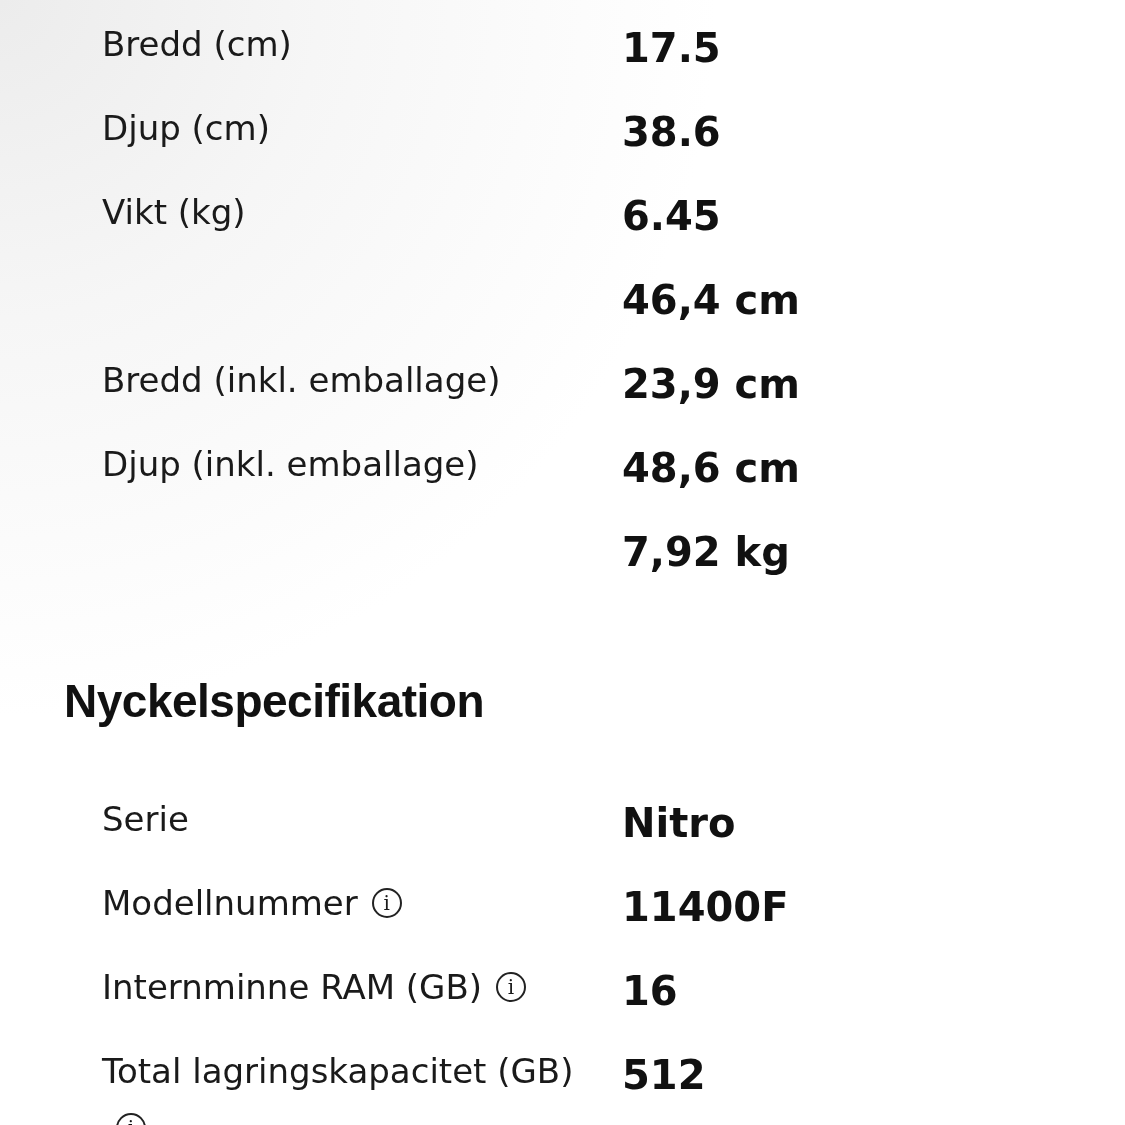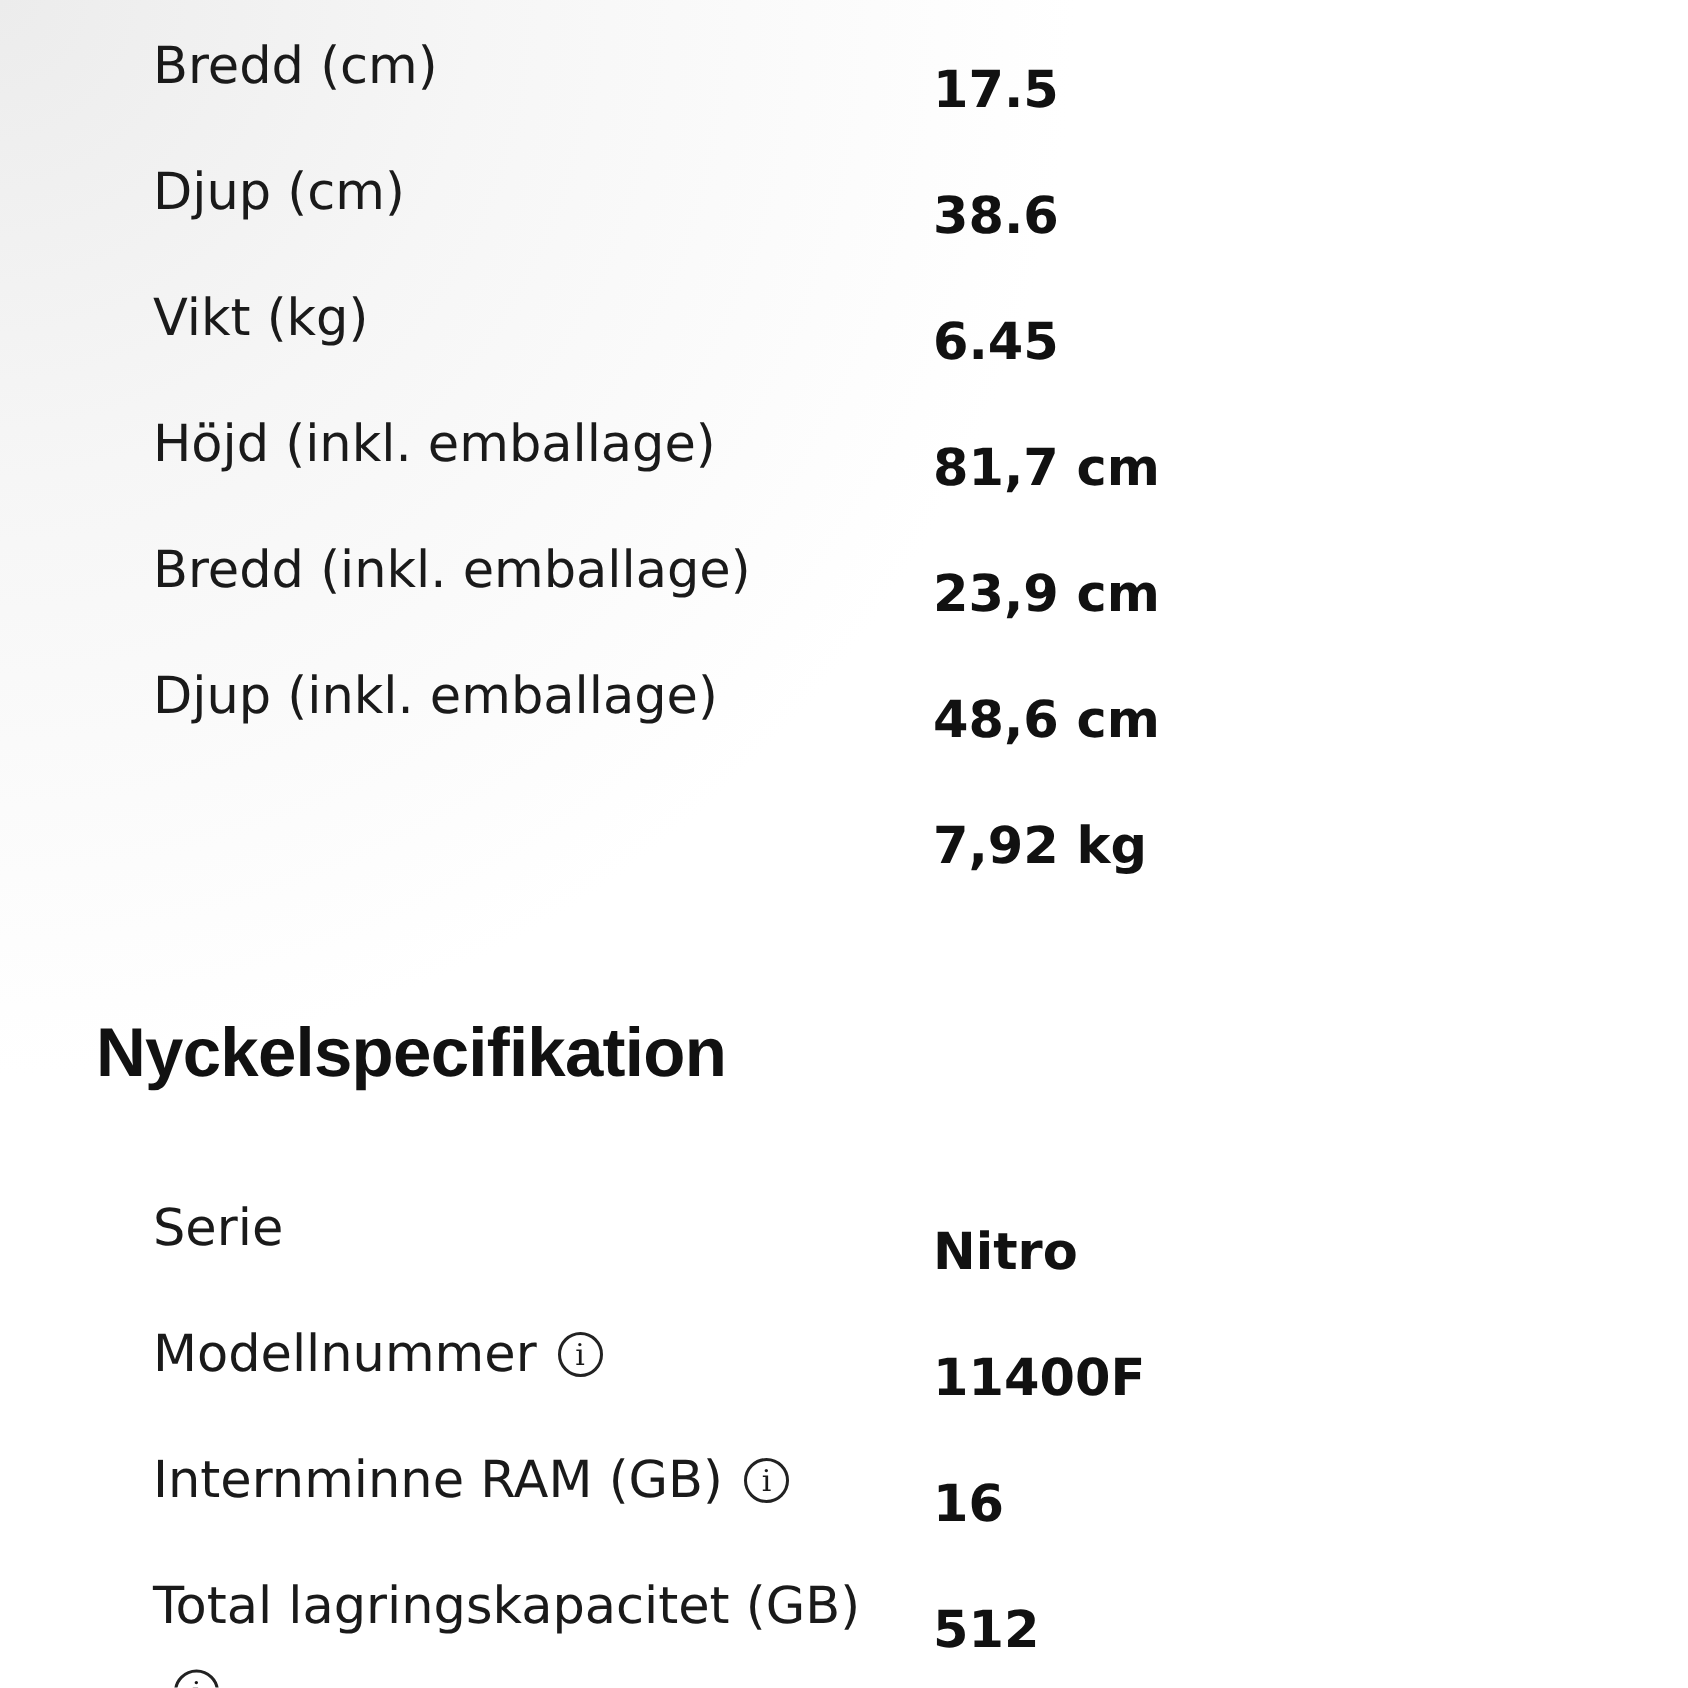--- a/index.html
+++ b/index.html
@@ -5,21 +5,21 @@
   html, body { margin:0; padding:0; }
   body {
     width:1125px; height:1125px; overflow:hidden;
     background: radial-gradient(ellipse at 0% 0%, #ececec 0%, #f6f6f6 20%, #ffffff 45%);
     font-family: "DejaVu Sans", "Liberation Sans", sans-serif;
     color:#111;
     position:relative;
   }
   .row { position:absolute; left:64px; width:1000px; height:84px;margin-left:38px; }
   .label { position:absolute; left:0; top:0; font-size:34px; line-height:40px; color:#1a1a1a; white-space:nowrap; display:flex; align-items:center; }
-  .value { position:absolute; left:520px; top:16px; font-size:34px; line-height:40px; font-weight:bold; color:#111; white-space:nowrap; }
+  .value { position:absolute; left:520px; top:4px; font-size:40px; line-height:40px; font-weight:bold; color:#111; white-space:nowrap; }
   .info {
     display:inline-flex; align-items:center; justify-content:center;
     width:30px; height:30px; border:2px solid #222; border-radius:50%;
     font-family:"DejaVu Serif", serif; font-size:20px; font-weight:normal; margin-left:14px; box-sizing:border-box; cursor:pointer;
   }
   .section-title { position:absolute; left:64px; top:674px; font-size:46px; line-height:54px; font-family:Liberation Sans, sans-serif; font-stretch:condensed; color:#111; letter-spacing:-0.5px; }
 </style>
 </head>
 <body>
 
@@ -30,22 +30,21 @@
   </div>
   <div class="row" style="top:108px">
     <span class="label">Djup (cm)</span>
     <span class="value">38.6</span>
   </div>
   <div class="row" style="top:192px">
     <span class="label">Vikt (kg)</span>
     <span class="value">6.45</span>
   </div>
   <div class="row" style="top:276px">
-    <span class="label">Höjd (inkl. emballage)</span>
-    <span class="value">81,7 cm</span>
+    <span class="value">46,4 cm</span>
   </div>
   <div class="row" style="top:360px">
     <span class="label">Bredd (inkl. emballage)</span>
     <span class="value">23,9 cm</span>
   </div>
   <div class="row" style="top:444px">
     <span class="label">Djup (inkl. emballage)</span>
     <span class="value">48,6 cm</span>
   </div>
   <div class="row" style="top:528px">

